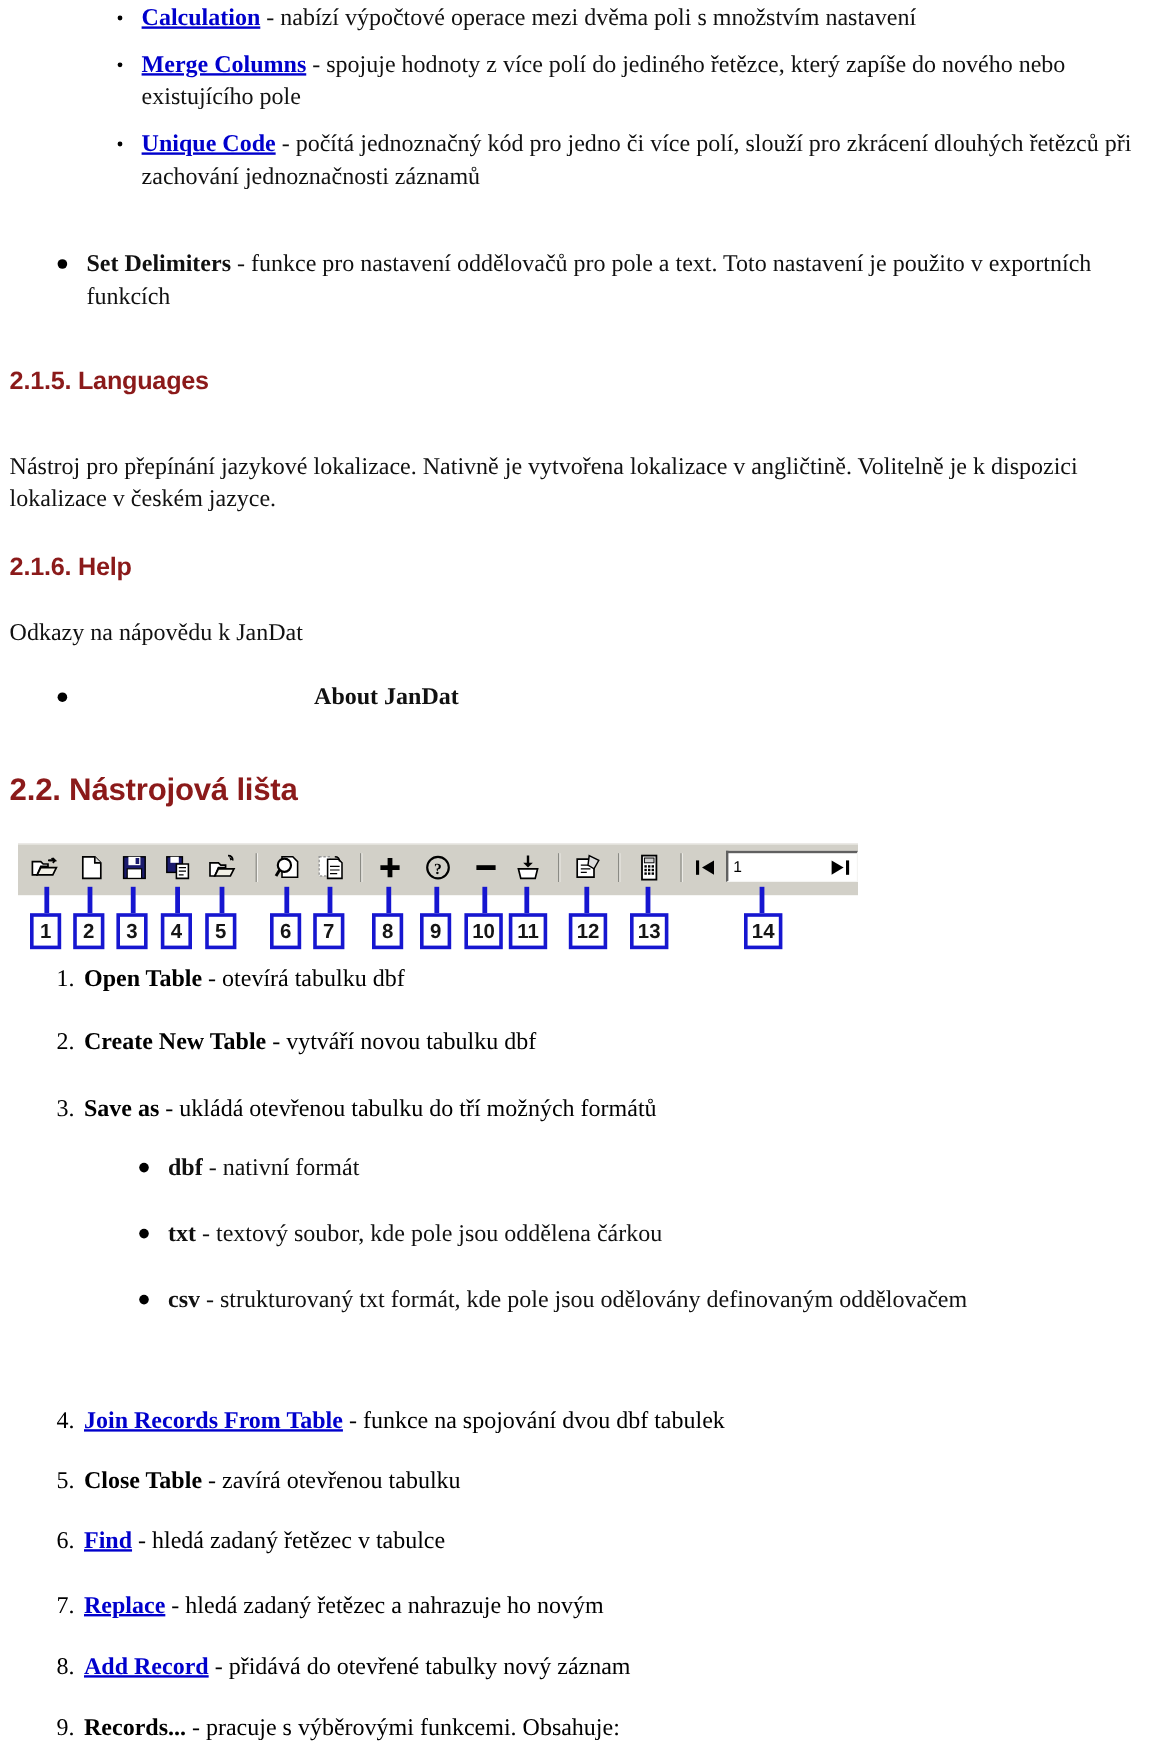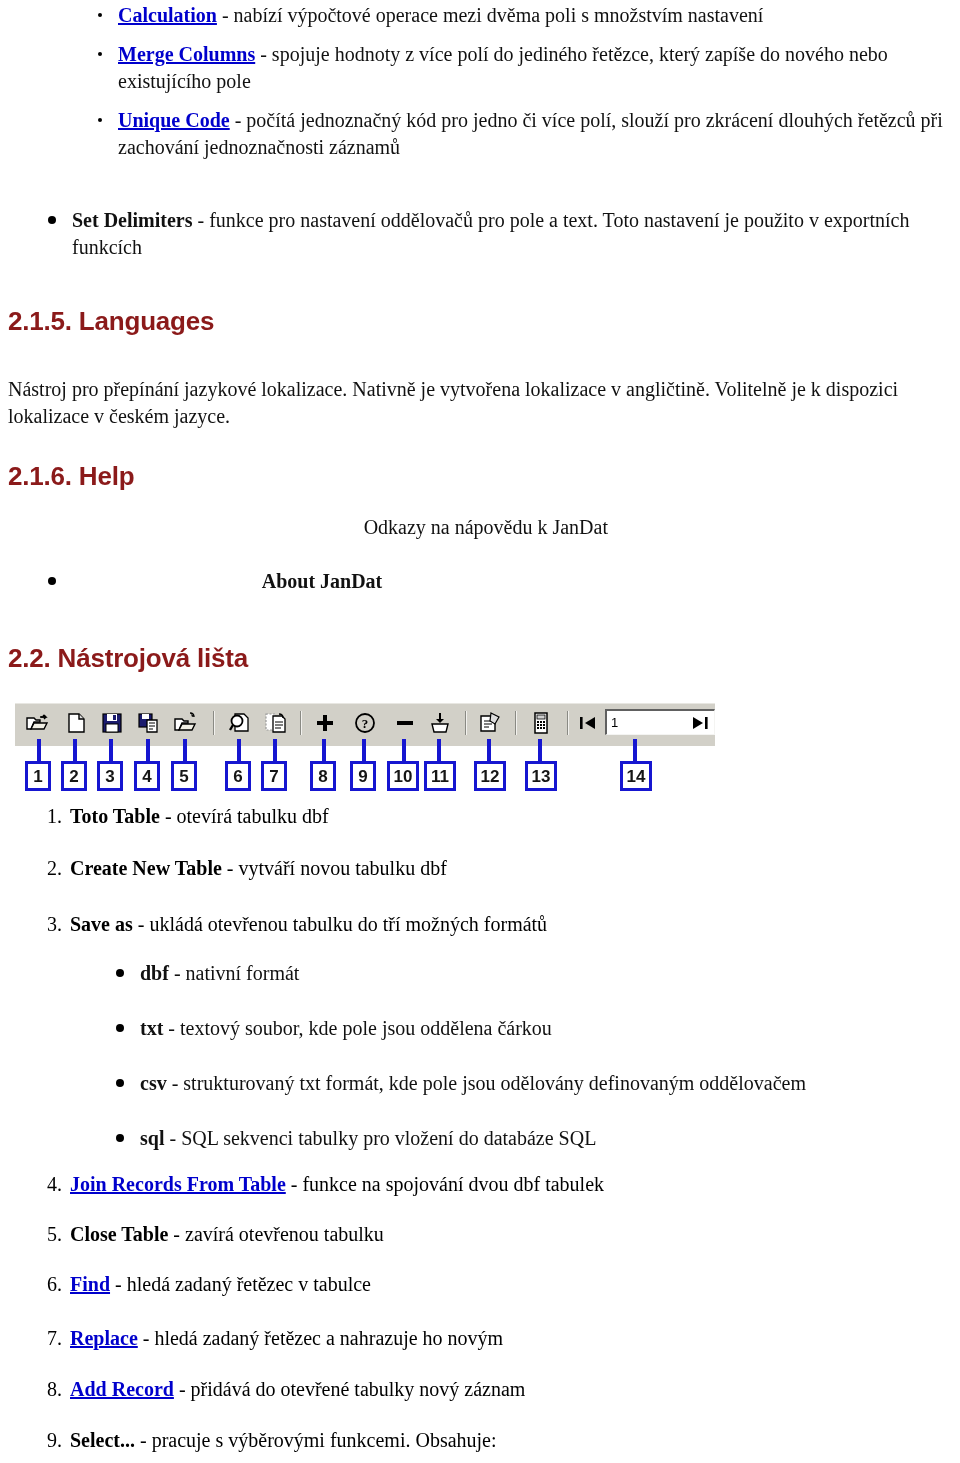--- a/index.html
+++ b/index.html
@@ -36,21 +36,21 @@
   }
   .bold { font-weight: bold; }
 
   
   .h-sec {
     font-family: "Liberation Sans", "DejaVu Sans", sans-serif;
     font-weight: bold;
     color: #8b1a1a;
     letter-spacing: -0.2px;
   }
-  .h3 { font-size: 26px; }
+  .h3 { font-size: 21px; }
   .h2 { font-size: 26px; text-align: center; }
 
   
   ul.lvl2 {
     list-style: none;
     margin: 0;
     padding: 0;
   }
   ul.lvl2 > li {
     position: relative;
@@ -189,21 +189,21 @@
       </li>
     </ul>
   </div>
 
   <div class="tb h-sec h3" style="left:8px; top:306px;">2.1.5. Languages</div>
 
   <div class="tb para serif" style="left:8px; top:360px; width:930px;margin-top:16px;">Nástroj pro přepínání jazykové lokalizace. Nativně je vytvořena lokalizace v angličtině. Volitelně je k dispozici lokalizace v českém jazyce.</div>
 
   <div class="tb h-sec h3" style="left:8px; top:461px;">2.1.6. Help</div>
 
-  <div class="tb para serif" style="left:8px; top:514px; width:600px;text-align:right;">Odkazy na nápovědu k JanDat</div>
+  <div class="tb para serif" style="left:8px; top:514px; width:600px;">Odkazy na nápovědu k JanDat</div>
 
   <div class="tb" style="left:72px; top:568px; width:500px;text-align:center;">
     <ul class="lvl2">
       <li class="dot-lg para serif bold">
         <span>About JanDat</span>
       </li>
     </ul>
   </div>
 
   <div class="tb h-sec h2" style="left:8px; top:643px;">2.2. Nástrojová lišta</div>
@@ -371,21 +371,21 @@
     <div class="callout" style="left:335px;">9</div>
     <div class="callout wide" style="left:372px;">10</div>
     <div class="callout wide" style="left:409px;">11</div>
     <div class="callout wide" style="left:459px;">12</div>
     <div class="callout wide" style="left:510px;">13</div>
     <div class="callout wide" style="left:605px;">14</div>
   </div>
 
   <div class="num-item serif" style="left:70px; top:803px; width:880px;">
     <span class="num-idx">1.</span>
-    <span class="bold">Toto Table</span><span> - otevírá tabulku dbf</span>
+    <span class="bold">Open Table</span><span> - otevírá tabulku dbf</span>
   </div>
 
   <div class="num-item serif" style="left:70px; top:855px; width:880px;">
     <span class="num-idx">2.</span>
     <span class="bold">Create New Table</span><span> - vytváří novou tabulku dbf</span>
   </div>
 
   <div class="num-item serif" style="left:70px; top:911px; width:880px;">
     <span class="num-idx">3.</span>
     <span class="bold">Save as</span><span> - ukládá otevřenou tabulku do tří možných formátů</span>
@@ -395,23 +395,20 @@
     <ul class="lvl2">
       <li class="dot-lg para serif" style="margin-bottom:28px;">
         <span class="bold">dbf</span><span> - nativní formát</span>
       </li>
       <li class="dot-lg para serif" style="margin-bottom:28px;">
         <span class="bold">txt</span><span> - textový soubor, kde pole jsou oddělena čárkou</span>
       </li>
       <li class="dot-lg para serif" style="margin-bottom:28px;">
         <span class="bold">csv</span><span> - strukturovaný txt formát, kde pole jsou odělovány definovaným oddělovačem</span>
       </li>
-      <li class="dot-lg para serif">
-        <span class="bold">sql</span><span> - SQL sekvenci tabulky pro vložení do databáze SQL</span>
-      </li>
     </ul>
   </div>
 
   <div class="num-item serif" style="left:70px; top:1171px; width:880px;">
     <span class="num-idx">4.</span>
     <a href="#" class="link">Join Records From Table</a><span> - funkce na spojování dvou dbf tabulek</span>
   </div>
 
   <div class="num-item serif" style="left:70px; top:1221px; width:880px;">
     <span class="num-idx">5.</span>
@@ -428,16 +425,16 @@
     <a href="#" class="link">Replace</a><span> - hledá zadaný řetězec a nahrazuje ho novým</span>
   </div>
 
   <div class="num-item serif" style="left:70px; top:1376px; width:880px;">
     <span class="num-idx">8.</span>
     <a href="#" class="link">Add Record</a><span> - přidává do otevřené tabulky nový záznam</span>
   </div>
 
   <div class="num-item serif" style="left:70px; top:1427px; width:880px;">
     <span class="num-idx">9.</span>
-    <span class="bold">Select...</span><span> - pracuje s výběrovými funkcemi. Obsahuje:</span>
+    <span class="bold">Records...</span><span> - pracuje s výběrovými funkcemi. Obsahuje:</span>
   </div>
 
 </div>
 
 </body></html>

